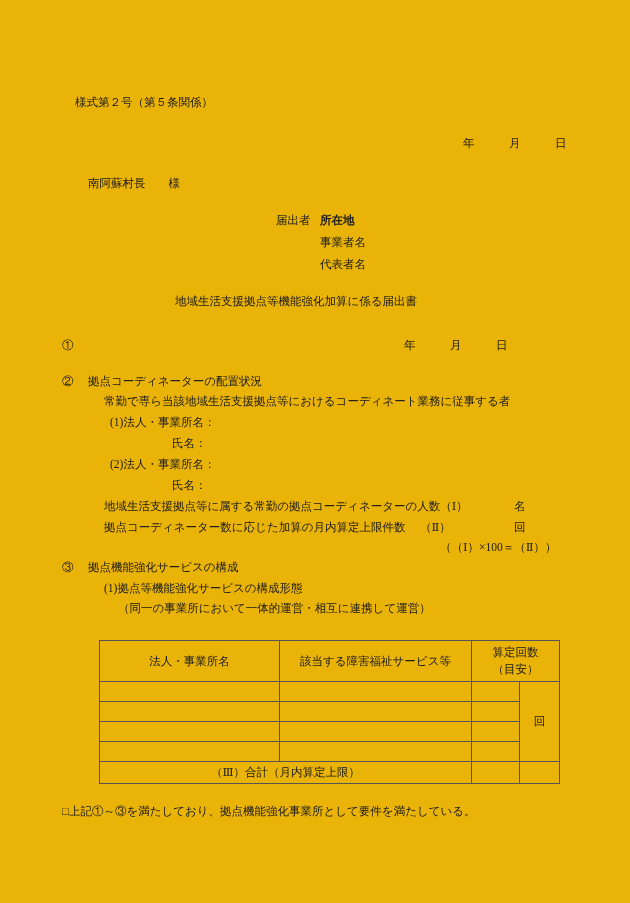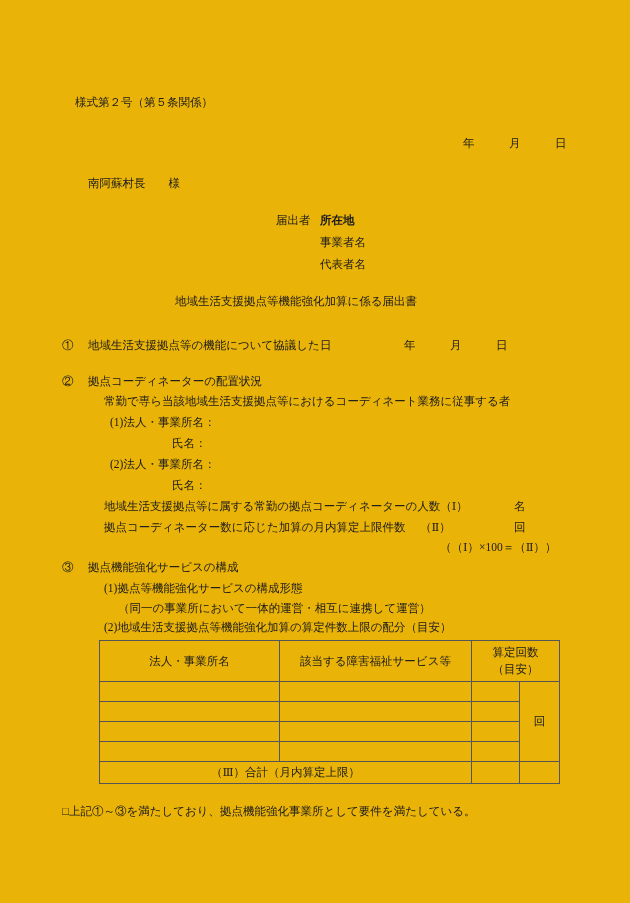--- a/index.html
+++ b/index.html
@@ -111,21 +111,20 @@
   <div class="t" id="addressee">南阿蘇村長　　様</div>
 
   <div class="t" id="submitter-label">届出者</div>
   <div class="t" id="submitter-l1">所在地</div>
   <div class="t" id="submitter-l2">事業者名</div>
   <div class="t" id="submitter-l3">代表者名</div>
 
   <div class="t" id="doc-title">地域生活支援拠点等機能強化加算に係る届出書</div>
 
   <div class="t" id="item1-num">①</div>
-  <div class="t" id="item1-text">地域生活支援拠点等の機能について協議した日</div>
   <div class="t" id="item1-date">年　　　月　　　日</div>
 
   <div class="t" id="item2-num">②</div>
   <div class="t" id="item2-text">拠点コーディネーターの配置状況</div>
   <div class="t" id="item2-lead">常勤で専ら当該地域生活支援拠点等におけるコーディネート業務に従事する者</div>
 
   <div class="t" id="item2-r1a">(1)法人・事業所名：</div>
   <div class="t" id="item2-r1b">氏名：</div>
   <div class="t" id="item2-r2a">(2)法人・事業所名：</div>
   <div class="t" id="item2-r2b">氏名：</div>
@@ -136,21 +135,20 @@
   <div class="t" id="item2-limit-text">拠点コーディネーター数に応じた加算の月内算定上限件数</div>
   <div class="t" id="item2-limit-mark">（Ⅱ）</div>
   <div class="t" id="item2-limit-unit">回</div>
 
   <div class="t" id="item2-formula">（（Ⅰ）×100＝（Ⅱ））</div>
 
   <div class="t" id="item3-num">③</div>
   <div class="t" id="item3-text">拠点機能強化サービスの構成</div>
   <div class="t" id="item3-sub1">(1)拠点等機能強化サービスの構成形態</div>
   <div class="t" id="item3-sub1-note">（同一の事業所において一体的運営・相互に連携して運営）</div>
-  <div class="t" id="item3-sub2">(2)地域生活支援拠点等機能強化加算の算定件数上限の配分（目安）</div>
 
   <table id="alloc-table">
     <colgroup>
       <col class="col-a">
         <col class="col-b">
         <col class="col-c">
         <col class="col-d">
     </colgroup>
     <tbody>
       <tr>

